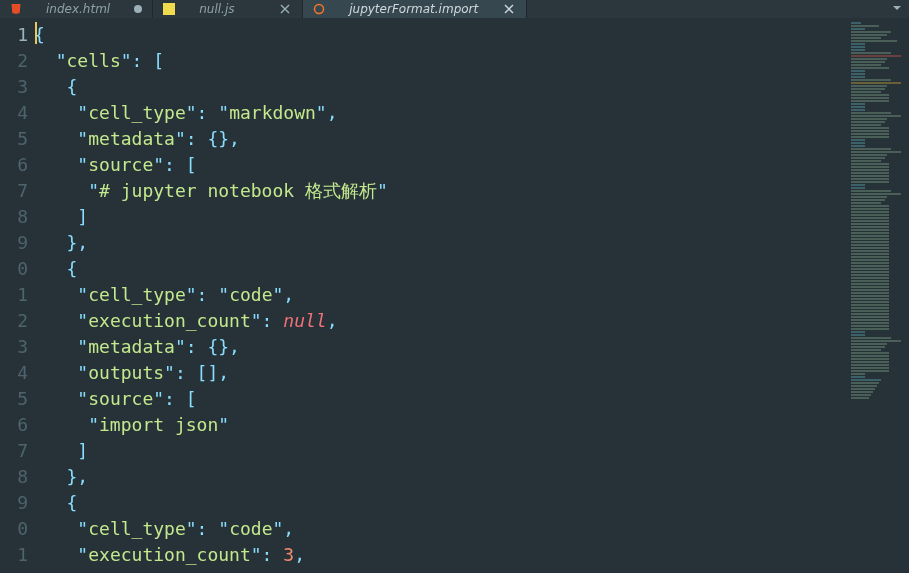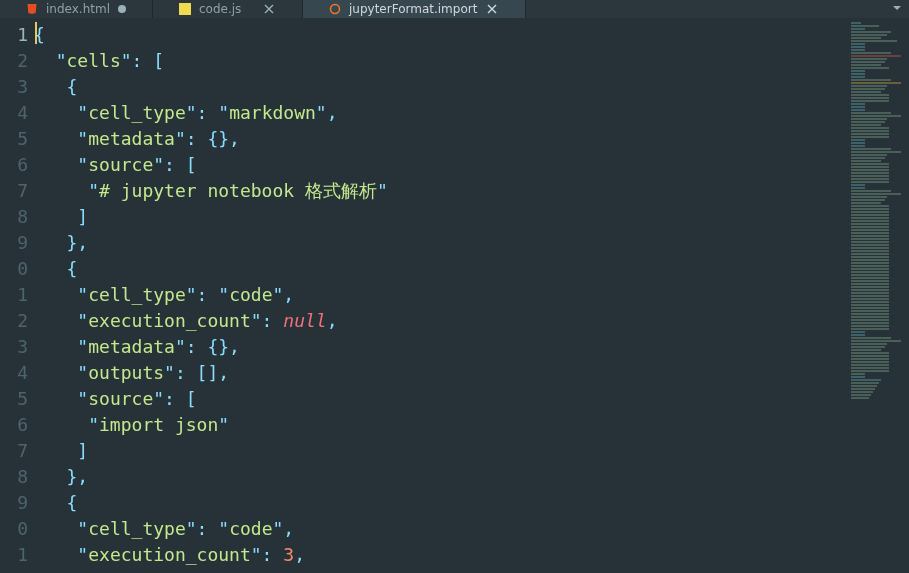--- a/index.html
+++ b/index.html
@@ -1,20 +1,20 @@
 <!DOCTYPE html>
 <html><head>
 <meta charset="utf-8">
 <style>
   * { margin: 0; padding: 0; box-sizing: border-box; }
   html, body { width: 909px; height: 573px; overflow: hidden; background: #263238; font-family: "DejaVu Sans Mono", Menlo, Consolas, monospace; font-size: 18px; color: #c9d4d8; }
 
   
   .tabbar { display: flex; align-items: stretch; height: 18px; background: #2b373d; font-family: "DejaVu Sans", "Segoe UI", Arial, sans-serif; font-size: 12px; color: #8fa0a8; user-select: none; position: relative; }
-  .tab { display: flex; align-items: center; gap: 8px; padding: 0 26px; height: 100%; min-width: 150px; border-right: 1px solid #1e272c; cursor: pointer; }
+  .tab { display: flex; align-items: center; gap: 24px; padding: 0 10px; height: 100%; min-width: 150px; border-right: 1px solid #1e272c; cursor: pointer; font-style: italic; }
   .tab.active { background: #37474f; color: #cfd8dc; }
   .tab .close { margin-left: auto; width: 14px; height: 14px; display: flex; align-items: center; justify-content: center; color: #9bb0b8; }
   .tab .dot { width: 8px; height: 8px; border-radius: 50%; background: #9bb0b8; margin-left: auto; }
   .tab svg { display: block; }
   .corner { margin-left: auto; display: flex; align-items: center; padding: 0 6px; color: #9bb0b8; }
 
   
   .editor { position: relative; display: flex; height: calc(573px - 18px); background: #263238; }
   .gutter { width: 32px; background: #263238; text-align: right; color: #4f636d; padding-top: 4px; padding-right: 4px; font-size: 18px; line-height: 26px; user-select: none; }
   .gutter .current { color: #9db3bd; }
@@ -49,21 +49,21 @@
     </span>
     <span>index.html</span>
     <span class="dot"></span>
   </div>
   <div class="tab">
     <span>
       <svg width="12" height="12" viewBox="0 0 24 24">
           <rect width="24" height="24" fill="#f0db4f"></rect>
         </svg>
     </span>
-    <span>code.js</span>
+    <span>null.js</span>
     <span class="close">
       <svg width="10" height="10" viewBox="0 0 10 10">
           <path stroke="#9bb0b8" stroke-width="1.4" d="M1 1l8 8M9 1l-8 8"></path>
         </svg>
     </span>
   </div>
   <div class="tab active">
     <span>
       <svg width="12" height="12" viewBox="0 0 24 24">
           <circle cx="12" cy="12" r="9" fill="none" stroke="#f37726" stroke-width="3"></circle>

